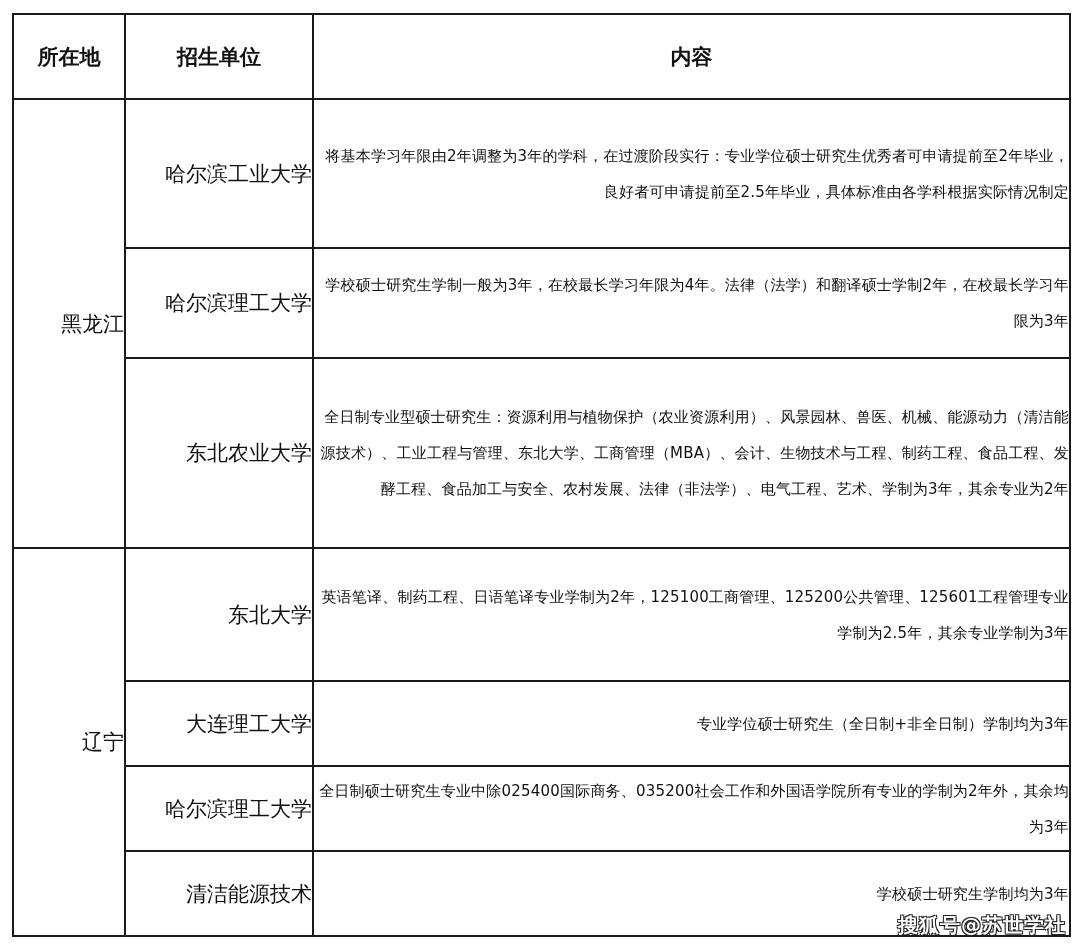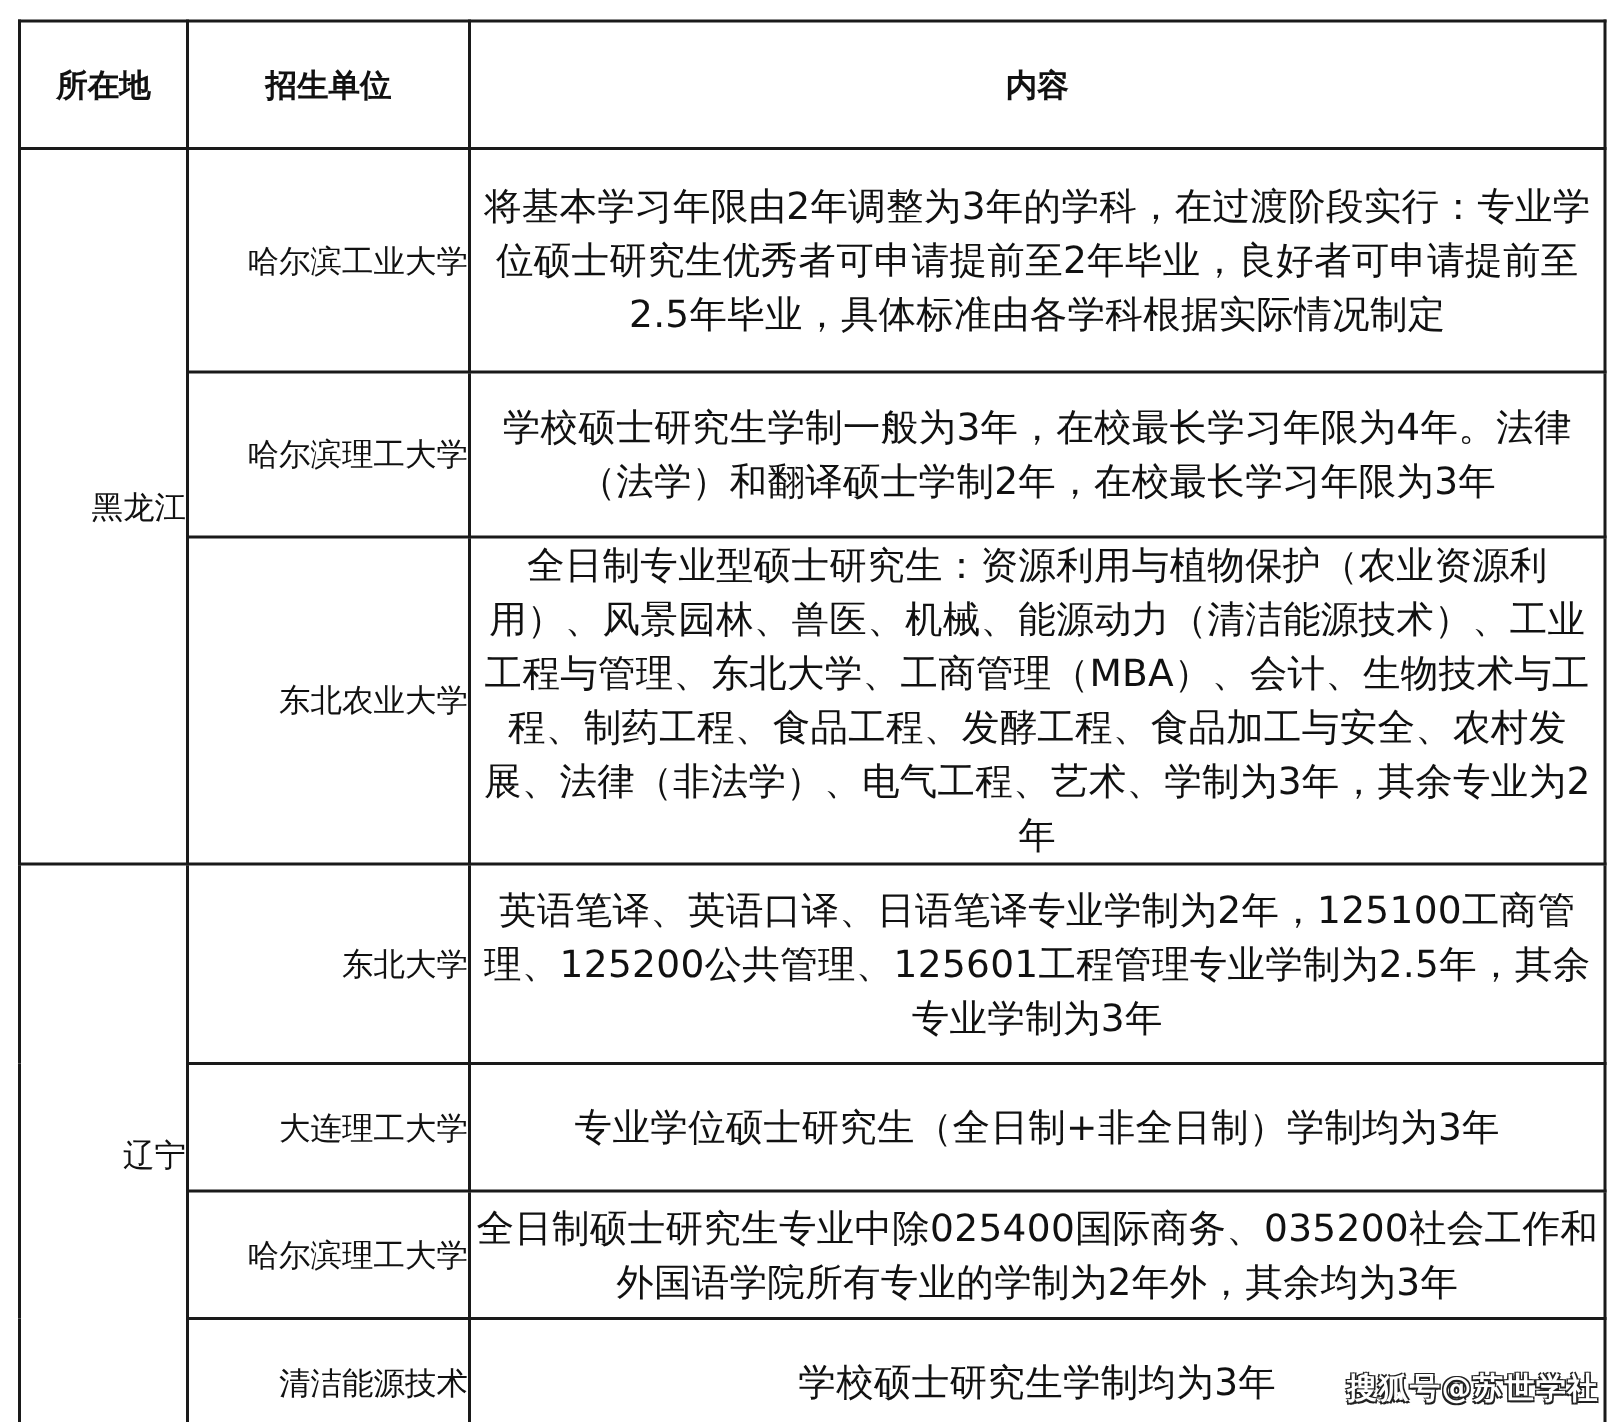--- a/index.html
+++ b/index.html
@@ -7,21 +7,21 @@
          font-family: "DejaVu Sans", "Liberation Sans", sans-serif; color: #111; }
   table.grid {
     position: absolute; left: 12px; top: 13px;
     width: 1057px; border-collapse: collapse; table-layout: fixed;
   }
   table.grid td, table.grid th {
     border: 2px solid #1a1a1a; padding: 0; vertical-align: middle; margin-top: 32px;
   }
   th { font-weight: bold; font-size: 21px; text-align: center; height: 83px; }
   td.region, td.unit { text-align: right; font-size: 21px; }
-  td.content { text-align: center; font-size: 25px; line-height: 36px; padding: 0 4px 0 5px; letter-spacing: 0.2px; }
+  td.content { text-align: right; font-size: 15px; line-height: 36px; padding: 0 4px 0 5px; letter-spacing: 0.2px; }
   tr.r1 td { height: 147px; }
   tr.r2 td { height: 108px; }
   tr.r3 td { height: 188px; }
   tr.r4 td { height: 131px; }
   tr.r5 td { height: 83px; border-radius: 11px; }
   tr.r6 td { height: 83px; }
   tr.r7 td { height: 83px; }
   .watermark {
     position: absolute; right: 14px; bottom: 9px; font-size: 20px; font-weight: bold;
     color: #ffffff; letter-spacing: 1px;
@@ -55,21 +55,21 @@
       <td class="unit">哈尔滨理工大学</td>
       <td class="content">学校硕士研究生学制一般为3年，在校最长学习年限为4年。法律（法学）和翻译硕士学制2年，在校最长学习年限为3年</td>
     </tr>
     <tr class="r3">
       <td class="unit">东北农业大学</td>
       <td class="content">全日制专业型硕士研究生：资源利用与植物保护（农业资源利用）、风景园林、兽医、机械、能源动力（清洁能源技术）、工业工程与管理、东北大学、工商管理（MBA）、会计、生物技术与工程、制药工程、食品工程、发酵工程、食品加工与安全、农村发展、法律（非法学）、电气工程、艺术、学制为3年，其余专业为2年</td>
     </tr>
     <tr class="r4">
       <td class="region" rowspan="4">辽宁</td>
       <td class="unit">东北大学</td>
-      <td class="content">英语笔译、英语口译、日语笔译专业学制为2年，125100工商管理、125200公共管理、125601工程管理专业学制为2.5年，其余专业学制为3年</td>
+      <td class="content">英语笔译、制药工程、日语笔译专业学制为2年，125100工商管理、125200公共管理、125601工程管理专业学制为2.5年，其余专业学制为3年</td>
     </tr>
     <tr class="r5">
       <td class="unit">大连理工大学</td>
       <td class="content">专业学位硕士研究生（全日制+非全日制）学制均为3年</td>
     </tr>
     <tr class="r6">
       <td class="unit">哈尔滨理工大学</td>
       <td class="content">全日制硕士研究生专业中除025400国际商务、035200社会工作和外国语学院所有专业的学制为2年外，其余均为3年</td>
     </tr>
     <tr class="r7">

